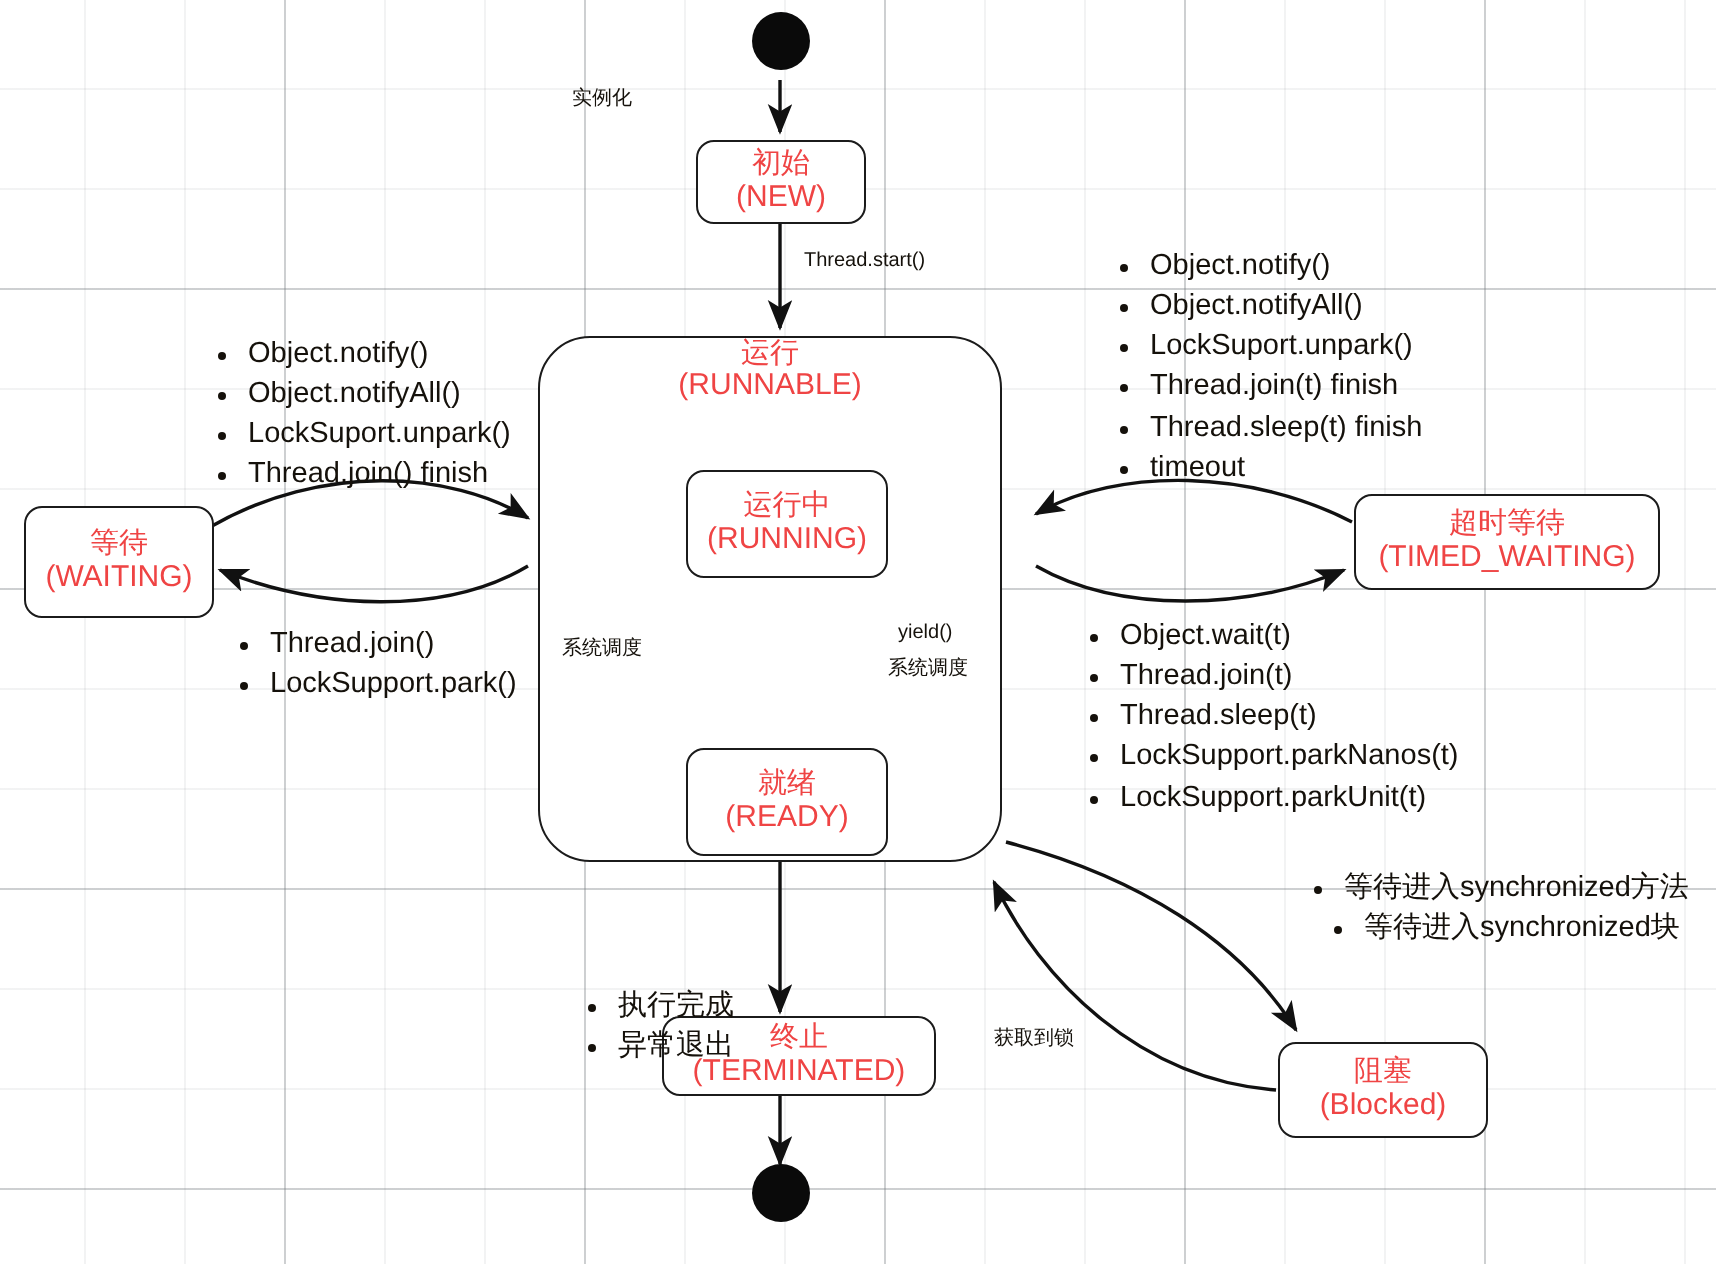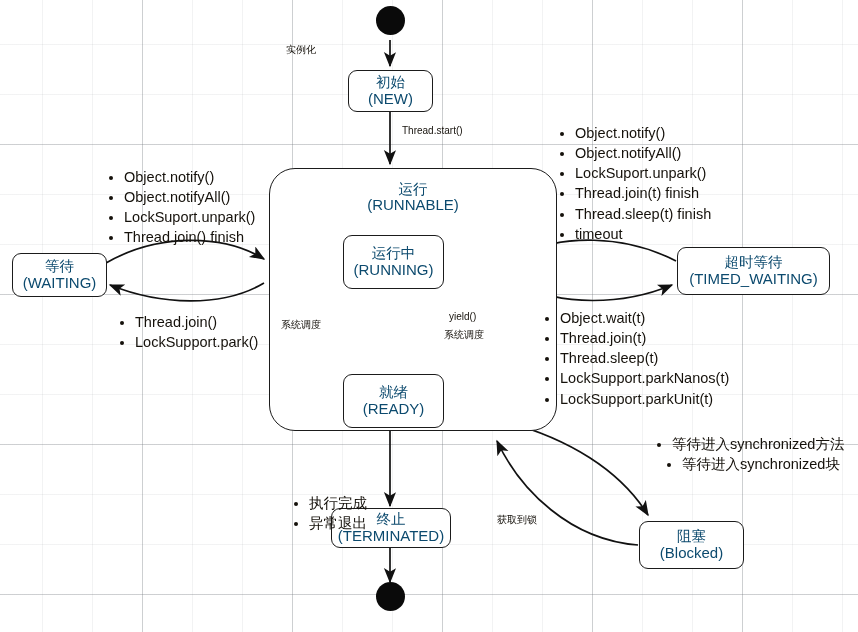--- a/index.html
+++ b/index.html
@@ -23,32 +23,32 @@
   }
   svg.layer{position:absolute;left:0;top:0;width:858px;height:632px;overflow:visible;}
   .node{
     position:absolute;
     box-sizing:border-box;
     border:1.6px solid #1b1b1b;
     background:#ffffff;
     display:flex;flex-direction:column;
     align-items:center;justify-content:center;
     text-align:center;
-    color:#0c4a6e;
+    color:#ef4444;
     line-height:1.12;
     white-space:nowrap;
   }
   .node .cn{font-size:14.5px;}
   .node .en{font-size:15px;}
   .rounded{border-radius:9px;}
   .runnable{
-    left:269px;top:168px;width:288px;height:263px;
+    left:269px;top:168px;width:232px;height:263px;
     border-radius:26px;
     justify-content:flex-start;
-    padding-top:12px;
+    padding-top:0;
   }
   .runnable .cn,.runnable .en{display:block;}
   .lbl{
     position:absolute;
     font-size:10px;
     color:#15110b;
     white-space:nowrap;
     line-height:1.28;
   }
   .bullets{
@@ -117,36 +117,36 @@
   <div class="node rounded" style="left:343px;top:235px;width:101px;height:54px;">
     <span class="cn">运行中</span>
     <span class="en">(RUNNING)</span>
   </div>
 
   <div class="node rounded" style="left:343px;top:374px;width:101px;height:54px;">
     <span class="cn">就绪</span>
     <span class="en">(READY)</span>
   </div>
 
-  <div class="node rounded" style="left:12px;top:253px;width:95px;height:44px;">
+  <div class="node rounded" style="left:12px;top:253px;width:95px;height:56px;">
     <span class="cn">等待</span>
     <span class="en">(WAITING)</span>
   </div>
 
   <div class="node rounded" style="left:639px;top:521px;width:105px;height:48px;">
     <span class="cn">阻塞</span>
     <span class="en">(Blocked)</span>
   </div>
 
   <div class="node rounded" style="left:677px;top:247px;width:153px;height:48px;">
     <span class="cn">超时等待</span>
     <span class="en">(TIMED_WAITING)</span>
   </div>
 
-  <div class="node rounded" style="left:331px;top:508px;width:120px;height:40px;">
+  <div class="node rounded" style="left:331px;top:508px;width:137px;height:40px;">
     <span class="cn">终止</span>
     <span class="en">(TERMINATED)</span>
   </div>
 
   <div class="lbl" style="left:286px;top:44px;">实例化</div>
   <div class="lbl" style="left:402px;top:125px;">Thread.start()</div>
   <div class="lbl" style="left:281px;top:319px;">系统调度</div>
   <div class="lbl" style="left:449px;top:311px;">yield()</div>
   <div class="lbl" style="left:444px;top:329px;">系统调度</div>
   <div class="lbl" style="left:497px;top:514px;">获取到锁</div>

